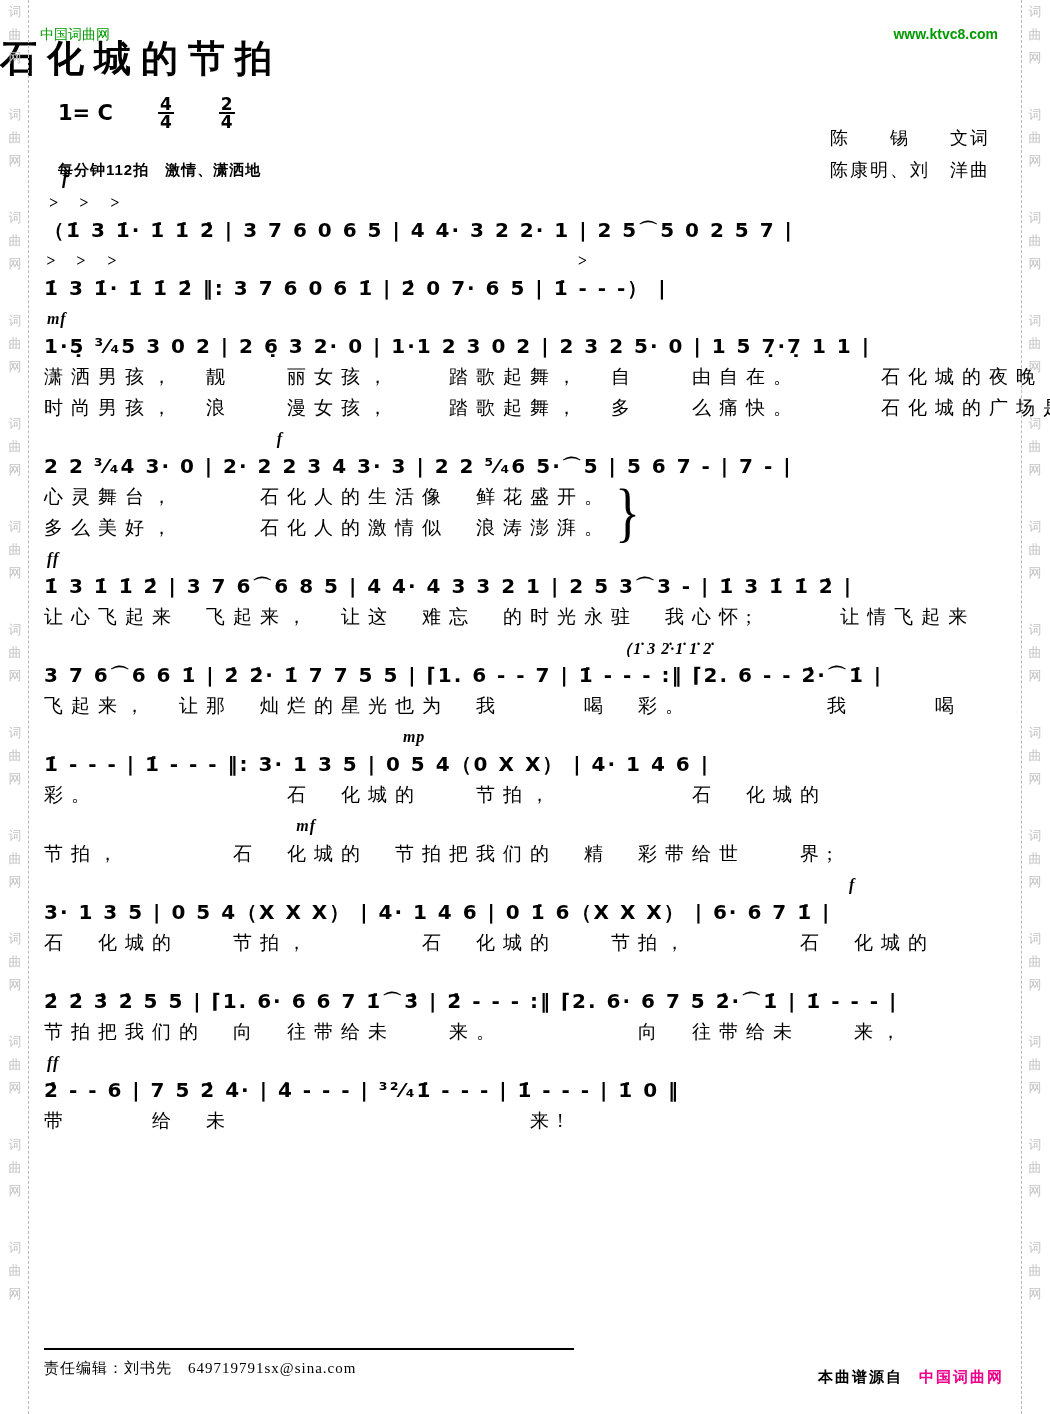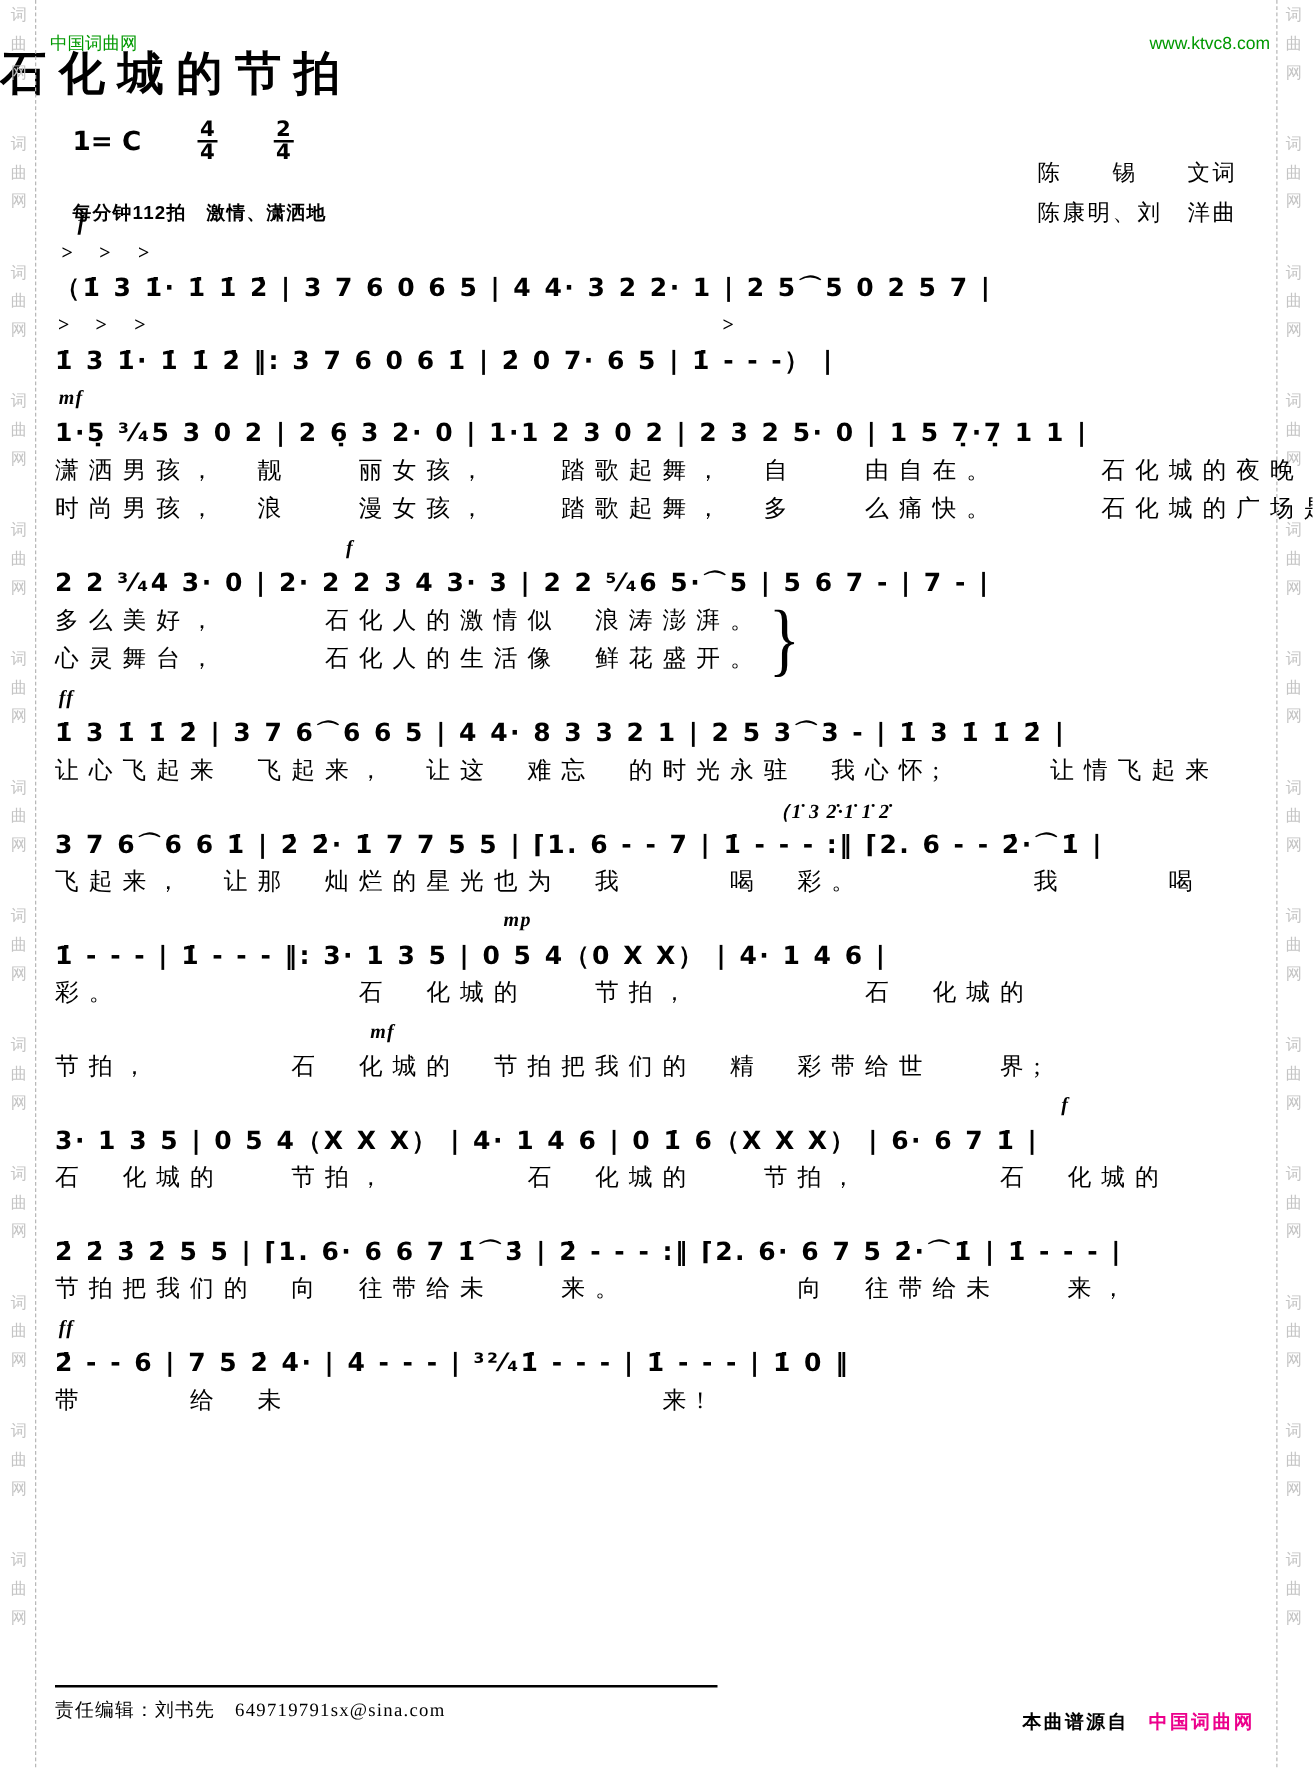--- a/index.html
+++ b/index.html
@@ -13,21 +13,21 @@
     color:#c4c4c4;font-size:13px;text-align:center;line-height:23px;
     font-family:"Liberation Serif",serif;}
   .side-col.left{left:2px;border-right:1px dashed #b8b8b8;}
   .side-col.right{right:2px;border-left:1px dashed #b8b8b8;}
   .wm-group{margin-bottom:34px;}
   .wm-char{display:block;}
 
   
   .site-link{position:absolute;top:26px;font-size:14px;color:#009900;z-index:2;}
   .site-link.left{left:40px;}
-  .site-link.right{right:34px;}
+  .site-link.right{right:52px;font-weight:bold;}
   .title{position:absolute;top:34px;left:0;width:100%;text-align:left;
     font-family:"Liberation Serif",serif;font-weight:bold;font-size:37px;letter-spacing:10px;}
   .keyblock{position:absolute;left:58px;top:96px;font-weight:bold;font-size:21px;
     font-family:"DejaVu Sans",sans-serif;display:flex;align-items:center;gap:36px;}
   .frac{display:inline-flex;flex-direction:column;align-items:center;margin-left:9px;
     font-size:17px;line-height:16px;}
   .frac .num{border-bottom:2px solid #000;padding:0 2px;}
   .tempo{position:absolute;left:58px;top:146px;font-weight:bold;font-size:15px;letter-spacing:1px;margin-top:15px;}
   .open-dyn{position:absolute;left:62px;top:168px;font-family:"Liberation Serif",serif;
     font-style:italic;font-weight:bold;font-size:18px;}
@@ -240,29 +240,29 @@
           <div class="lyric">潇洒男孩，　靓　　丽女孩，　　踏歌起舞，　自　　由自在。　　　石化城的夜晚</div>
           <div class="lyric">时尚男孩，　浪　　漫女孩，　　踏歌起舞，　多　　么痛快。　　　石化城的广场是</div>
         </div>
       </div>
     </div>
     <div class="system">
       <span class="dyn" style="left: 24%;">f</span>
       <div class="notation">2 2 ³⁄₄4 3· 0 | 2· 2 2 3 4 3· 3 | 2 2 ⁵⁄₄6 5·⌒5 | 5 6 7 - | 7 - |</div>
       <div class="lyrics-wrap">
         <div>
+          <div class="lyric">心灵舞台，　　　石化人的生活像　鲜花盛开。</div>
           <div class="lyric">多么美好，　　　石化人的激情似　浪涛澎湃。</div>
-          <div class="lyric">心灵舞台，　　　石化人的生活像　鲜花盛开。</div>
         </div>
         <span class="brace">}</span>
       </div>
     </div>
     <div class="system">
       <span class="dyn" style="left: 0.3%;">ff</span>
-      <div class="notation">1̇ 3 1̇ 1̇ 2̇ | 3 7 6⌒6 6 5 | 4 4· 8 3 3 2 1 | 2 5 3⌒3 - | 1̇ 3 1̇ 1̇ 2̇ |</div>
+      <div class="notation">1̇ 3 1̇ 1̇ 2̇ | 3 7 6⌒6 8 5 | 4 4· 4 3 3 2 1 | 2 5 3⌒3 - | 1̇ 3 1̇ 1̇ 2̇ |</div>
       <div class="lyrics-wrap">
         <div>
           <div class="lyric">让心飞起来　飞起来，　让这　难忘　的时光永驻　我心怀;　　　让情飞起来</div>
         </div>
       </div>
     </div>
     <div class="system">
       <span class="dyn" style="left: 59%;">（1̇ 3 2̇·1̇ 1̇ 2̇</span>
       <div class="notation">3 7 6⌒6 6 1̇ | 2̇ 2̇· 1̇ 7 7 5 5 | ⌈1. 6 - - 7 | 1̇ - - - :‖ ⌈2. 6 - - 2̇·⌒1̇ |</div>
       <div class="lyrics-wrap">

